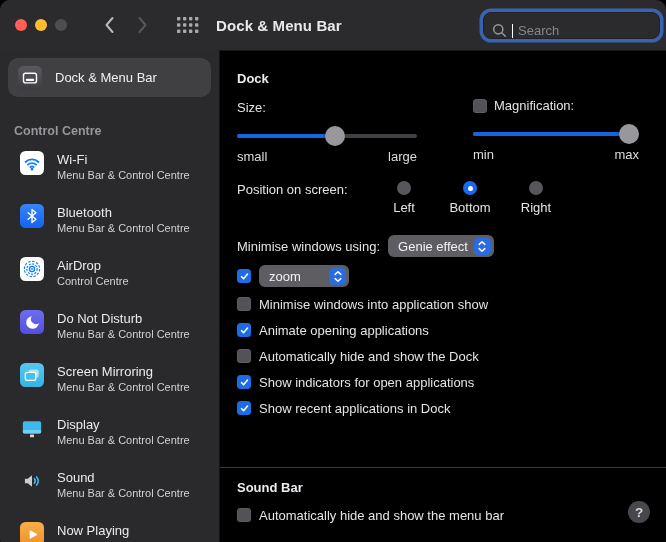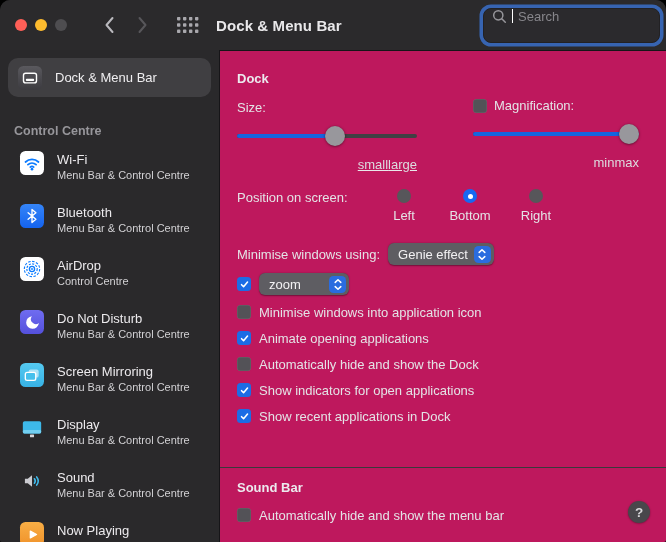--- a/index.html
+++ b/index.html
@@ -16,56 +16,56 @@
   .light { width:12px; height:12px; border-radius:50%; }
   .light.red { background:#ff5f57; }
   .light.yellow { background:#febc2e; }
   .light.gray { background:#4e4d50; }
   .nav-btn { width:24px; height:26px; display:flex; align-items:center; justify-content:center; background:none; border:none; cursor:default; }
   .nav-btn.back { margin-left:30px; }
   .nav-btn.fwd { margin-left:9px; }
   .grid-btn { margin-left:23px; background:none; border:none; display:flex; align-items:center; }
   .win-title { margin-left:16px; font-size:15px; font-weight:700; color:#e9e8ea; letter-spacing:.1px; }
   .search-field {
-    margin-left:auto; margin-right:6px; width:177px; height:35px;
+    margin-left:auto; margin-right:6px; width:177px; height:27px;
     background:#2b2a2d; border:1px solid #222124; border-radius:8px;
     box-shadow:0 0 0 3.5px rgba(58,111,201,.85);
-    display:flex; align-items:flex-start; padding:0 8px; gap:5px;
+    display:flex; align-items:flex-end; padding:0 8px; gap:5px;
   }
   .caret { width:1px; height:14px; background:#fff; }
   .search-placeholder { font-size:13px; color:#87868b; }
   
   .body-row { flex:1; display:flex; min-height:0; }
   .sidebar { width:220px; flex:0 0 220px; background:#2a292b; border-right:1px solid #161518; overflow:hidden; }
   .selected-item { margin:8px; height:39px; border-radius:10px; background:#403f42; display:flex; align-items:center; gap:13px; padding:0 10px; }
   .selected-label { font-size:13px; font-weight:500; color:#f0eff1; }
   .section-label { margin:27px 0 13px 14px; font-size:12.5px; font-weight:700; color:#97969b; }
   .side-item { height:33px; margin-bottom:20px; display:flex; align-items:flex-start; gap:13px; padding-left:20px; cursor:default; }
   .side-text { display:flex; flex-direction:column; }
   .side-title { font-size:13px; color:#eceaed; line-height:17px; }
   .side-sub { font-size:11px; color:#d2d1d4; line-height:14px; }
   .app-icon { width:24px; height:24px; flex:0 0 24px; border-radius:5.5px; display:flex; align-items:center; justify-content:center; }
   .app-icon svg { display:block; }
   .dock-glyph { width:24px; height:24px; border-radius:5.5px; background:linear-gradient(180deg,#5a595e,#3c3b40); display:flex; align-items:center; justify-content:center; }
   
-  .main { flex:1; background:#be185d; border-top:1px solid #161518; display:flex; flex-direction:column; }
+  .main { flex:1; background:#000000; border-top:1px solid #161518; display:flex; flex-direction:column; }
   .dock-section { height:416px; flex:0 0 416px; padding:20px 16px 0 17px; }
   .section-header { font-size:13px; font-weight:700; color:#eceaee; }
   .dock-section .section-header { margin-bottom:12px; }
   .label13 { font-size:13px; color:#e4e3e6; }
   .sliders-row { display:flex; }
-  .size-col { width:236px; flex:0 0 236px;text-decoration:underline; }
+  .size-col { width:236px; flex:0 0 236px; }
   .mag-col { flex:1; }
   .size-col .label13 { display:inline-block; margin-bottom:11px; }
   .mag-head { display:flex; align-items:center; gap:7px; margin-bottom:11px; }
   .slider { position:relative; height:20px; }
   .slider .track { position:absolute; left:0; right:0; top:8px; height:4px; border-radius:2px; background:#414044; }
   .slider .fill { height:100%; border-radius:2px; background:#1565df; }
   .slider .knob { position:absolute; top:0; width:20px; height:20px; border-radius:50%; background:#98979c; box-shadow:0 .5px 2.5px rgba(0,0,0,.55); }
-  .slider-labels { display:flex; justify-content:flex-end; margin-top:11px; font-size:13px; color:#dddcdf; }
+  .slider-labels { display:flex; justify-content:space-between; margin-top:3px; font-size:13px; color:#dddcdf; }
   
   .position-row { display:flex; margin-top:17px; }
   .position-row > .label13 { padding-top:1px; width:134px; flex:0 0 134px; }
   .radio-group { display:flex; }
   .radio-col { width:66px; display:flex; flex-direction:column; align-items:center; }
   .radio { width:14px; height:14px; border-radius:50%; background:#57565a; position:relative; cursor:default; }
   .radio.selected { background:#1669f2; }
   .radio.selected::after { content:""; position:absolute; left:4.5px; top:4.5px; width:5px; height:5px; border-radius:50%; background:#fff; }
   .radio-label { margin-top:5px; font-size:13px; color:#e4e3e6; }
   
@@ -342,21 +342,21 @@
                 <svg width="10" height="13" viewBox="0 0 10 13">
                   <path d="M2.2 4.4 L5 1.7 L7.8 4.4 M2.2 8.6 L5 11.3 L7.8 8.6" stroke="#fff" stroke-width="1.5" fill="none" stroke-linecap="round" stroke-linejoin="round"></path>
                 </svg>
               </span>
           </button>
         </div>
 
         <div>
   <div class="check-row">
     <span class="checkbox"></span>
-    <span class="label13">Minimise windows into application icon</span>
+    <span class="label13">Minimise windows into application show</span>
   </div>
 
   <div class="check-row">
     <span class="checkbox checked">
                 <svg width="11" height="11" viewBox="0 0 12 12">
                   <path d="M2.8 6.2l2.2 2.3 4.3-5.2" stroke="#fff" stroke-width="1.7" fill="none" stroke-linecap="round" stroke-linejoin="round"></path>
                 </svg>
               </span>
     <span class="label13">Animate opening applications</span>
   </div>

